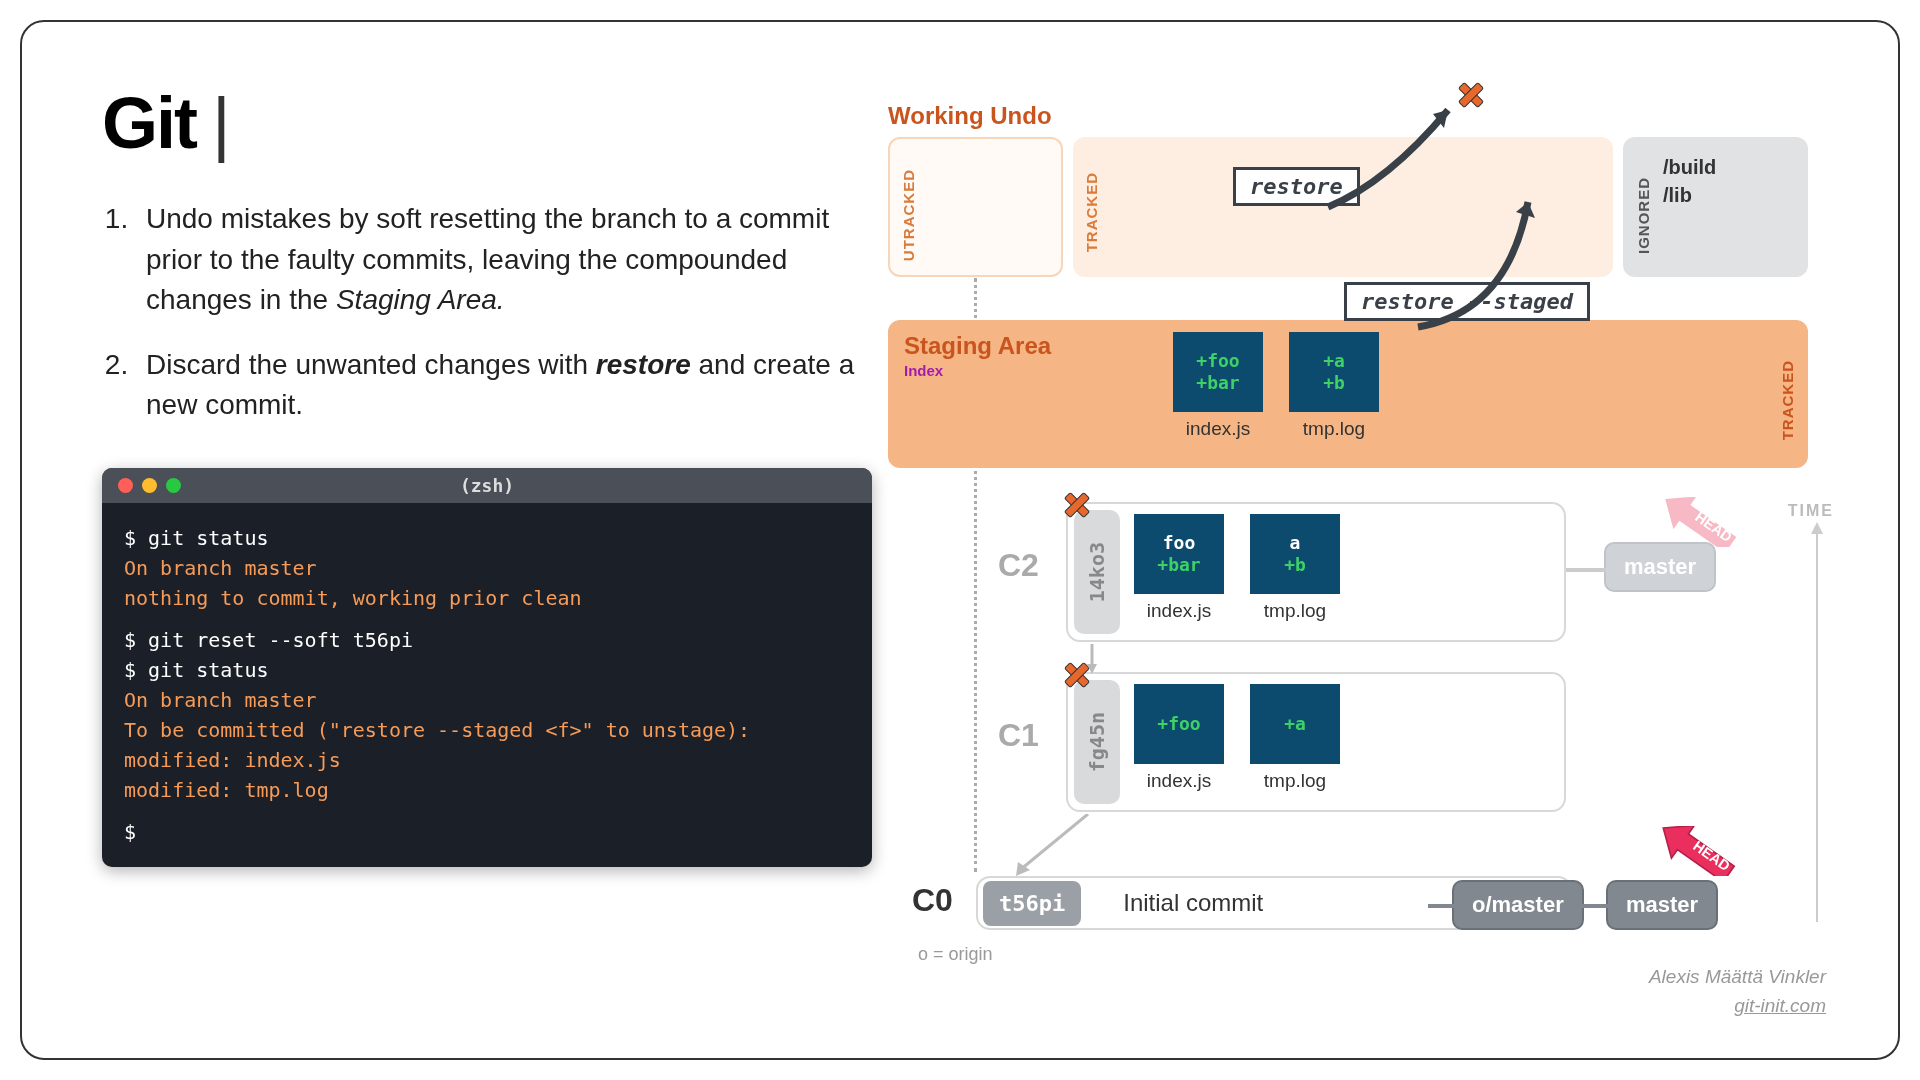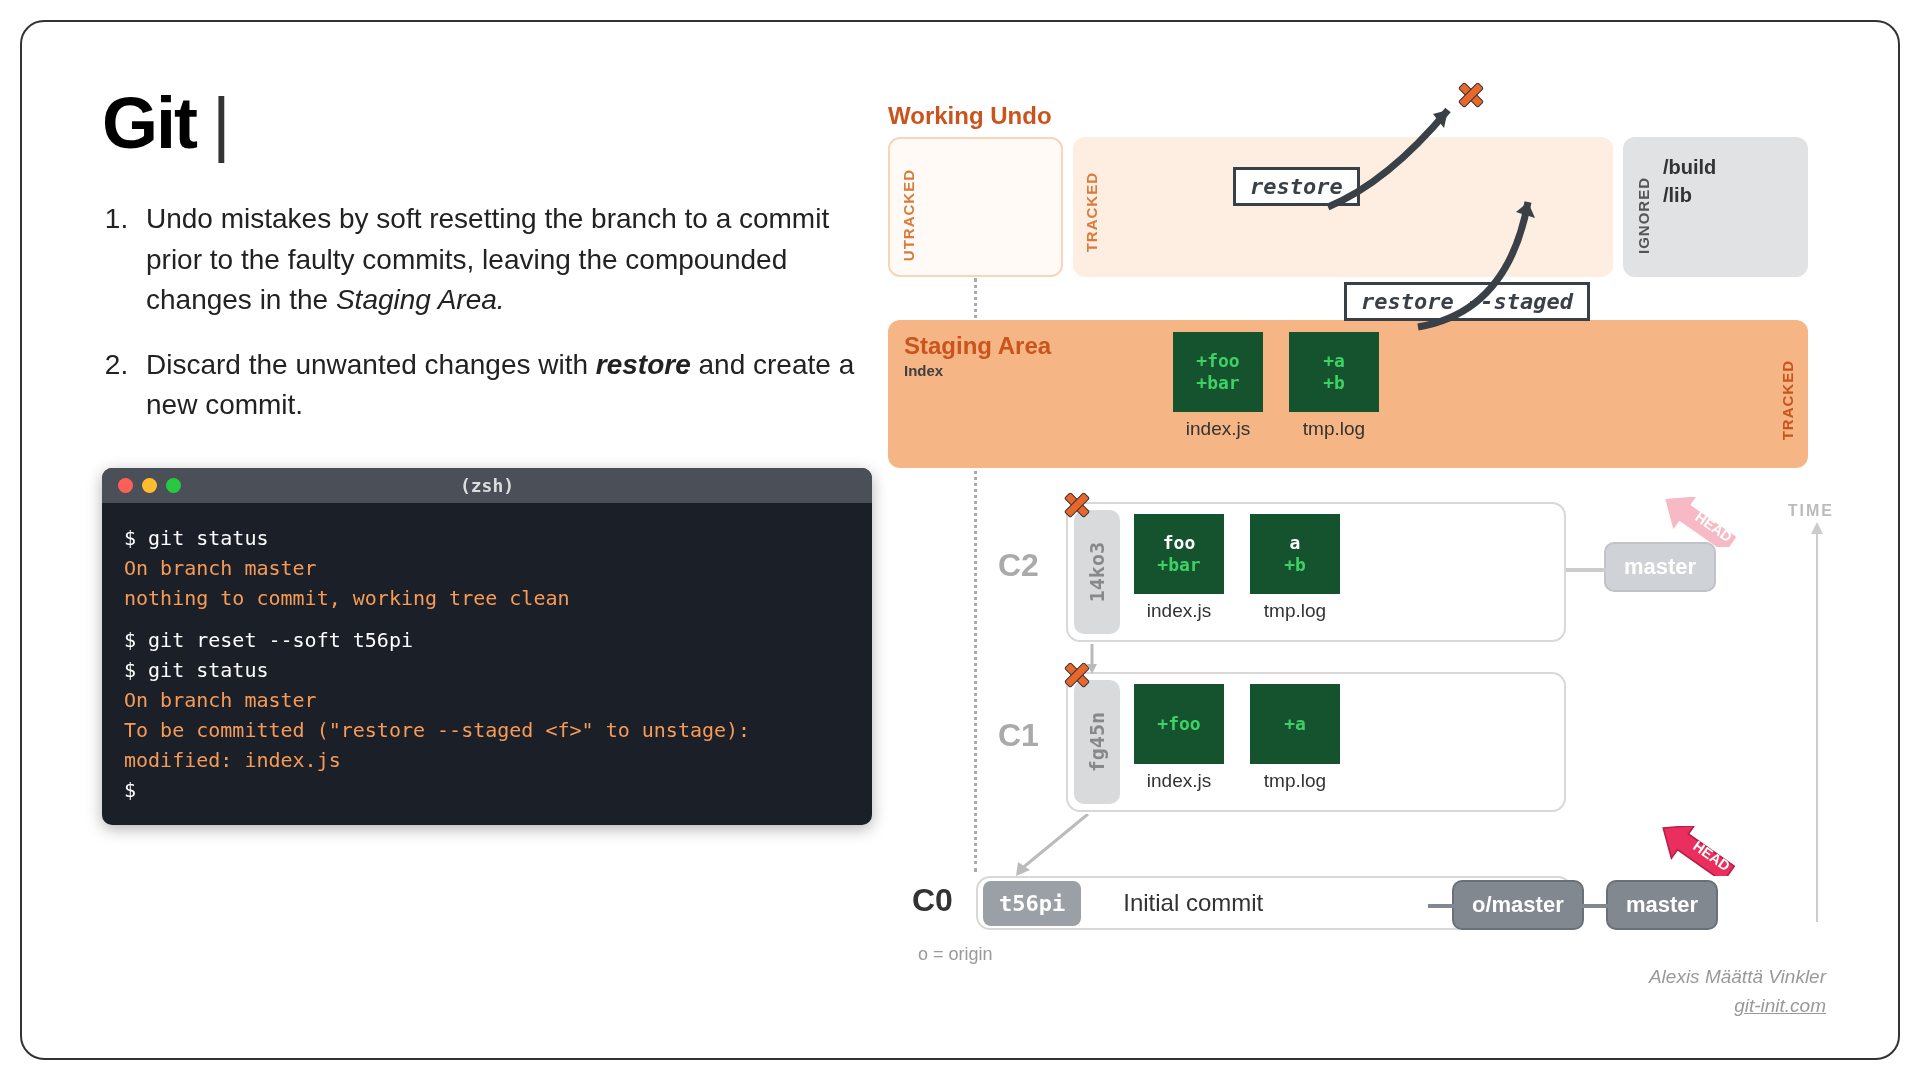--- a/index.html
+++ b/index.html
@@ -28,25 +28,25 @@
 .wt-box{position:absolute;top:75px;left:0;width:920px;height:140px;}
 .wt-untracked{position:absolute;top:0;left:0;width:175px;height:140px;border:2px solid #f8d5b8;border-radius:12px;background:#fffaf5;}
 .wt-tracked{position:absolute;top:0;left:185px;width:540px;height:140px;border-radius:12px;background:#fdeee1;}
 .wt-ignored{position:absolute;top:0;left:735px;width:185px;height:140px;border-radius:12px;background:#e0e2e4;padding:16px 12px 12px 40px;font-size:20px;color:#333;font-weight:600;line-height:1.4;}
 .vlabel{writing-mode:vertical-rl;transform:rotate(180deg);font-size:15px;font-weight:800;letter-spacing:1px;}
 .wt-untracked .vlabel{position:absolute;left:10px;top:30px;color:#d87b3c;}
 .wt-tracked .vlabel{position:absolute;left:10px;top:35px;color:#d87b3c;}
 .wt-ignored .vlabel{position:absolute;left:10px;top:40px;color:#555;}
 .sa-box{position:absolute;top:258px;left:0;width:920px;height:148px;background:#f5b584;border-radius:12px;padding:12px 16px;}
 .sa-label{color:#c9541d;font-size:24px;font-weight:800;}
-.sa-sub{color:#404040;font-size:15px;font-weight:600;margin-top:2px;}
+.sa-sub{color:#a21caf;font-size:15px;font-weight:600;margin-top:2px;}
 .sa-box .vlabel{position:absolute;right:12px;top:40px;color:#c9541d;}
 .file-group{position:absolute;display:flex;gap:26px;}
 .file-item{text-align:center;}
-.file-block{width:90px;height:80px;background:#14532d;display:flex;flex-direction:column;justify-content:center;align-items:center;font-family:"SF Mono",monospace;font-size:18px;font-weight:700;line-height:1.2;}
+.file-block{width:90px;height:80px;background:#0c4a6e;display:flex;flex-direction:column;justify-content:center;align-items:center;font-family:"SF Mono",monospace;font-size:18px;font-weight:700;line-height:1.2;}
 .file-block .green{color:#3dd166;}
 .file-block .white{color:#fff;}
 .file-name{font-size:19px;color:#333;margin-top:6px;}
 .commit-box{position:absolute;background:#fff;border:2px solid #d8d8d8;border-radius:14px;}
 .c2{top:440px;left:178px;width:500px;height:140px;}
 .c1{top:610px;left:178px;width:500px;height:140px;}
 .c0{top:814px;left:88px;width:596px;height:54px;display:flex;align-items:center;gap:24px;}
 .commit-hash{position:absolute;left:6px;top:6px;bottom:6px;width:46px;background:#d8dadc;border-radius:10px;display:flex;align-items:center;justify-content:center;}
 .commit-hash span{writing-mode:vertical-rl;transform:rotate(180deg);font-family:"SF Mono",monospace;font-size:20px;color:#888;font-weight:600;}
 .c-label{position:absolute;font-size:32px;color:#aaa;font-weight:600;}
@@ -89,26 +89,27 @@
     <div class="terminal">
       <div class="term-bar">
         <div class="term-dot r"></div>
         <div class="term-dot y"></div>
         <div class="term-dot g"></div>
         <div class="term-title">(zsh)</div>
       </div>
       <div class="term-body" id="term-body">
           <div>$ git status</div>
           <div class="orange">On branch master</div>
-          <div class="orange" style="margin-bottom: 12px;">nothing to commit, working tree clean</div>
+          <div class="orange" style="margin-bottom: 12px;">nothing to commit, working prior clean</div>
           <div>$ git reset --soft t56pi</div>
           <div>$ git status</div>
           <div class="orange">On branch master</div>
           <div class="orange">To be committed ("restore --staged &lt;f&gt;" to unstage):</div>
           <div class="orange">    modified: index.js</div>
+          <div class="orange" style="margin-bottom: 12px;">    modified: tmp.log</div>
           <div>$</div>
         </div>
     </div>
   </div>
 
   <div class="right">
     <div class="wt-label">Working Undo</div>
     <div class="wt-box">
       <div class="wt-untracked">
         <div class="vlabel">UTRACKED</div>

